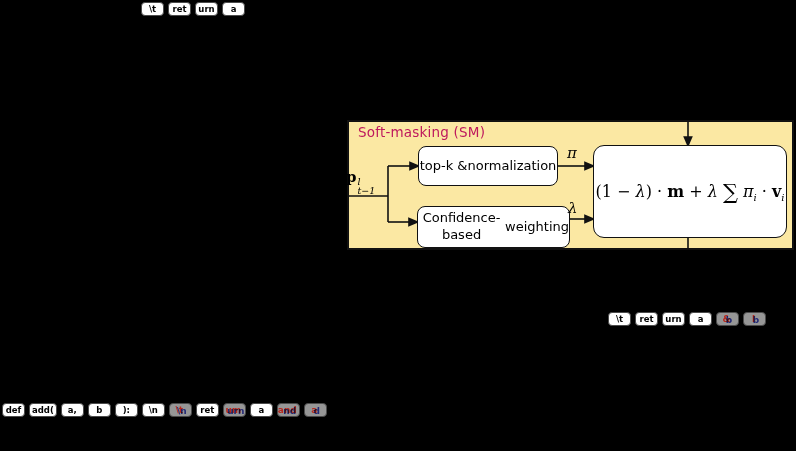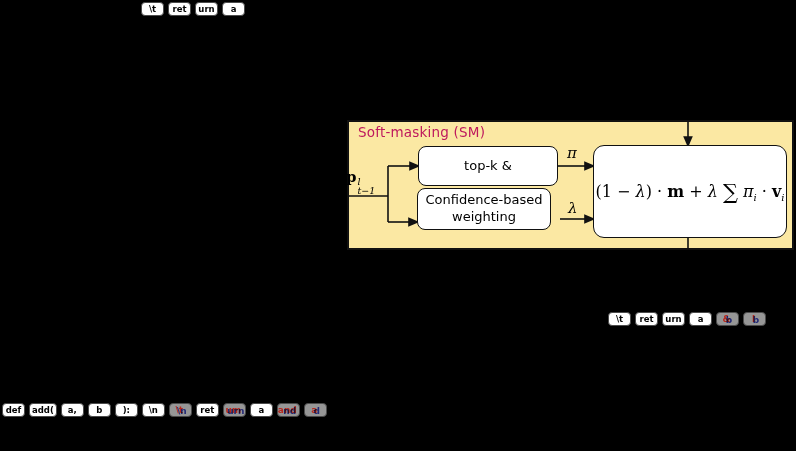--- a/index.html
+++ b/index.html
@@ -3,24 +3,24 @@
 <meta charset="utf-8">
 <style>
   html,body{margin:0;padding:0;background:#000;}
   .canvas{position:relative;width:796px;height:451px;background:#000;overflow:hidden;
           font-family:"DejaVu Sans",sans-serif;}
   .arrows{position:absolute;left:0;top:0;z-index:2;}
   .panel{position:absolute;left:347px;top:120px;width:447px;height:130px;box-sizing:border-box;
          background:var(--yellow,#fbe8a3);border:2px solid #111;z-index:1;}
   .panel-title{position:absolute;left:9px;top:2px;font-size:13.5px;color:#be185d;letter-spacing:.2px;}
   .wbox{position:absolute;background:#fff;border:1.6px solid #111;box-sizing:border-box;
-        display:flex;flex-direction:column;align-items:center;justify-content:center;
+        display:flex;flex-direction:row;align-items:center;justify-content:center;
         text-align:center;color:#000;z-index:3;}
   .topk{left:418px;top:146px;width:140px;height:40px;border-radius:8px;font-size:13px;line-height:1.3;}
-  .conf{left:417px;top:188px;width:134px;height:42px;border-radius:8px;font-size:13px;line-height:1.3;}
+  .conf{left:417px;top:206px;width:153px;height:42px;border-radius:8px;font-size:13px;line-height:1.3;}
   .formula{left:593px;top:145px;width:194px;height:93px;border-radius:11px;
            font-family:"DejaVu Serif",serif;font-size:16px;justify-content:center;}
   .fb{font-weight:bold;}
   .fi{font-style:italic;}
   .fsum{font-size:21px;vertical-align:-2px;}
   .fsub{font-size:10px;vertical-align:-4px;font-style:italic;}
   .plabel{position:absolute;left:346px;top:168px;z-index:3;color:#000;
           font-family:"DejaVu Serif",serif;font-weight:bold;font-size:15px;}
   .supsub{display:inline-flex;flex-direction:column;vertical-align:-3px;line-height:.95;
           font-size:9.5px;font-style:italic;font-weight:normal;margin-left:1px;}
@@ -69,20 +69,21 @@
     <div class="panel-title">Soft-masking (SM)</div>
   </div>
 
   <div class="plabel"><span>p</span><span class="supsub">
         <span>l</span>
         <span>t−1</span>
       </span></div>
 
   <div class="wbox topk">
     <div>top-k &amp;</div>
+    <div>normalization</div>
   </div>
 
   <div class="wbox conf">
     <div>Confidence-based</div>
     <div>weighting</div>
   </div>
 
   <div class="greek pi">π</div>
   <div class="greek lam">λ</div>
 

